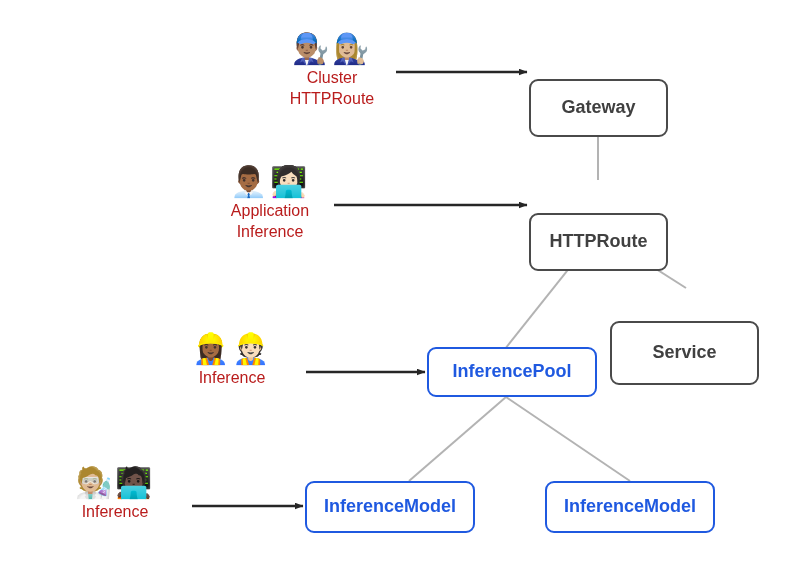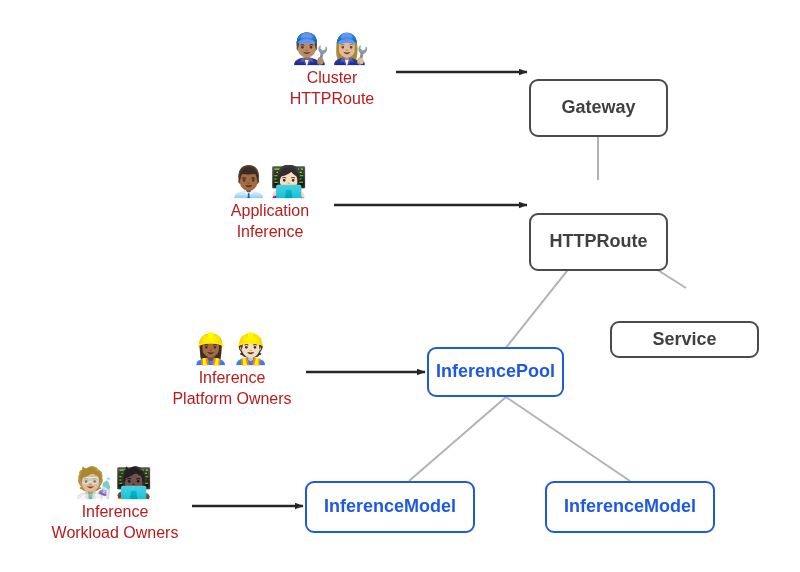--- a/index.html
+++ b/index.html
@@ -100,25 +100,25 @@
   </svg>
 
   <div class="node node-dark" style="left:529px; top:46px; width:139px; height:58px;">
     <span>Gateway</span>
   </div>
 
   <div class="node node-dark" style="left:529px; top:180px; width:139px; height:58px;">
     <span>HTTPRoute</span>
   </div>
 
-  <div class="node node-dark" style="left:610px; top:288px; width:149px; height:37px;">
+  <div class="node node-dark" style="left:610px; top:288px; width:149px; height:64px;">
     <span>Service</span>
   </div>
 
-  <div class="node node-blue" style="left:427px; top:347px; width:137px; height:50px;">
+  <div class="node node-blue" style="left:427px; top:347px; width:170px; height:50px;">
     <span>InferencePool</span>
   </div>
 
   <div class="node node-blue" style="left:305px; top:481px; width:170px; height:52px;">
     <span>InferenceModel</span>
   </div>
 
   <div class="node node-blue" style="left:545px; top:481px; width:170px; height:52px;">
     <span>InferenceModel</span>
   </div>
@@ -131,22 +131,20 @@
 
   <div class="actor" style="left:208px; top:165px; width:124px;">
     <div class="actor-emoji">👨🏾‍💼👩🏻‍💻</div>
     <div class="actor-label">Application</div>
     <div class="actor-label">Inference</div>
   </div>
 
   <div class="actor" style="left:160px; top:332px; width:144px;">
     <div class="actor-emoji">👷🏾‍♀️👷🏻</div>
     <div class="actor-label">Inference</div>
-    <div class="actor-label">Platform Owners</div>
   </div>
 
   <div class="actor" style="left:40px; top:466px; width:150px;">
     <div class="actor-emoji">🧑🏼‍🔬🧑🏿‍💻</div>
     <div class="actor-label">Inference</div>
-    <div class="actor-label">Workload Owners</div>
   </div>
 
 </div>
 
 </body></html>

